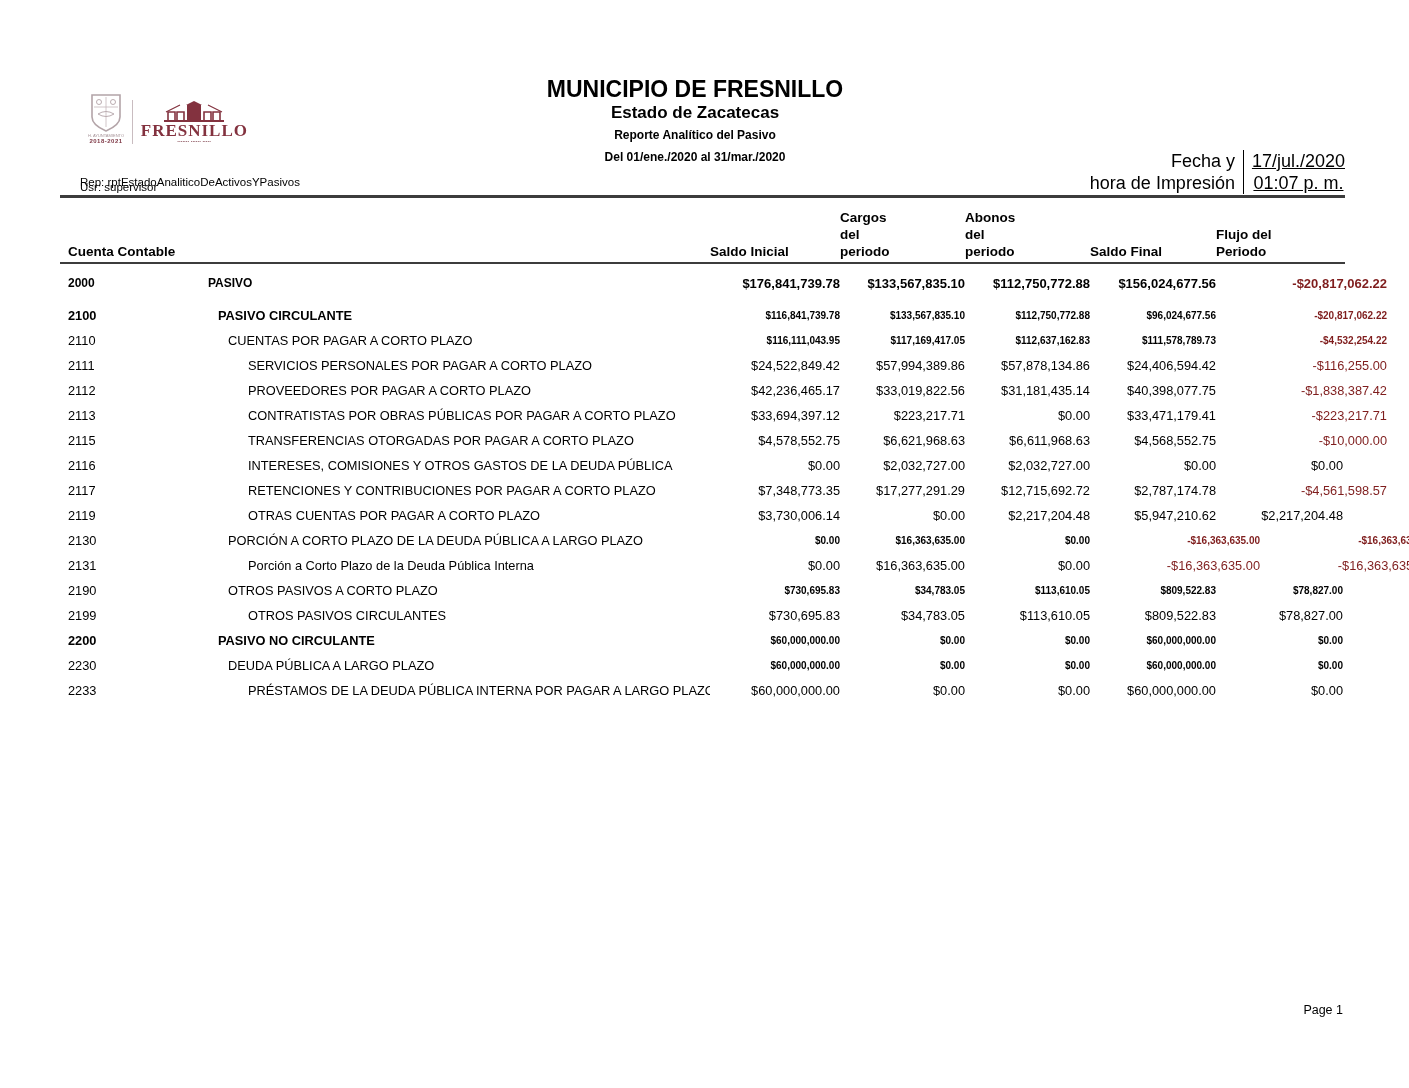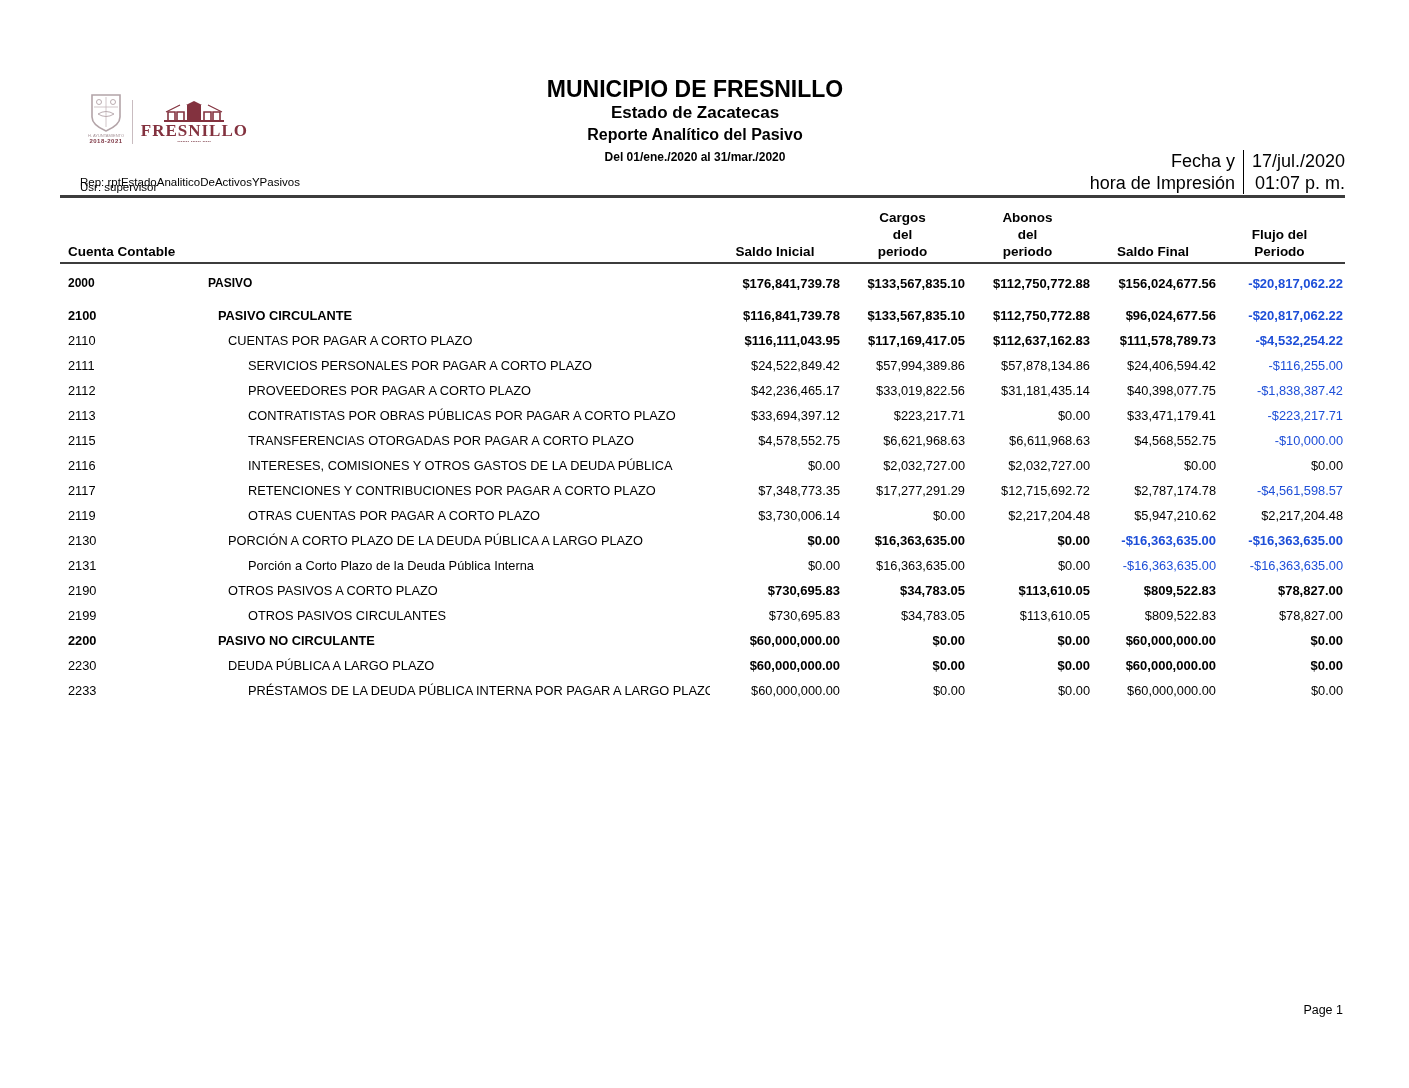--- a/index.html
+++ b/index.html
@@ -15,38 +15,38 @@
   .logo .seal .term-small{font-size:4px;color:#a59297;line-height:5px;}
   .logo .divider{width:1px;height:44px;background:#c9bcc0;margin:0 8px;}
   .logo .wordmark{text-align:center;color:#83323f;}
   .logo .wordmark .building{display:block;margin:0 auto 1px auto;}
   .logo .wordmark .name{font-family:"Liberation Serif", serif;font-size:17px;letter-spacing:1px;font-weight:bold;line-height:16px;}
   .logo .wordmark .tagline{font-size:4px;color:#9b6a73;line-height:5px;letter-spacing:.3px;}
   
   .title-block{position:absolute;left:0;top:76px;width:1390px;text-align:center;}
   .title-block .t1{font-size:23px;font-weight:bold;line-height:26px;}
   .title-block .t2{font-size:17px;font-weight:bold;line-height:22px;}
-  .title-block .t3{font-size:16px;font-weight:bold;line-height:22px;}
+  .title-block .t3{font-size:12px;font-weight:bold;line-height:22px;}
   .title-block .t4{font-size:12px;font-weight:bold;line-height:22px;}
   
   .print-info{position:absolute;right:64px;top:150px;display:flex;align-items:stretch;font-size:18px;}
   .print-info .labels{text-align:right;line-height:22px;padding-right:8px;}
   .print-info .bar{width:1px;background:#000;}
-  .print-info .values{text-align:right;line-height:22px;padding-left:8px;min-width:80px;}
+  .print-info .values{text-align:center;line-height:22px;padding-left:8px;min-width:80px;text-decoration:underline;}
   
   .repusr{position:absolute;left:80px;top:177px;font-size:11.5px;line-height:11px;}
   .repusr .rep{position:absolute;left:0;top:0;white-space:nowrap;}
   .repusr .usr{position:absolute;left:0;top:5px;white-space:nowrap;}
   
   .rule-top{position:absolute;left:60px;top:195px;width:1285px;height:3px;background:#3c3c3c;}
   .rule-header{position:absolute;left:60px;top:262px;width:1285px;height:2px;background:#3c3c3c;}
   
   .col-headers{position:absolute;left:60px;top:204px;width:1283px;height:56px;display:flex;align-items:flex-end;font-weight:bold;font-size:13.5px;line-height:17px;}
   .col-headers .account{width:650px;padding-left:8px;box-sizing:border-box;}
-  .col-headers .num{text-align:center;white-space:pre-line;}
+  .col-headers .num{text-align:left;white-space:pre-line;}
   .col-headers .c1{width:130px;}
   .col-headers .c2{width:125px;}
   .col-headers .c3{width:125px;}
   .col-headers .c4{width:126px;}
   .col-headers .c5{width:127px;}
   
   .tbody{position:absolute;left:60px;top:268px;width:1283px;}
   .row{display:flex;height:25px;align-items:center;font-size:12.8px;}
   .row .code{width:140px;padding-left:8px;box-sizing:border-box;flex:none;}
   .row .desc{width:510px;flex:none;white-space:nowrap;overflow:hidden;box-sizing:border-box;}
@@ -54,25 +54,25 @@
   .row .v1{width:130px;}
   .row .v2{width:125px;}
   .row .v3{width:125px;}
   .row .v4{width:126px;}
   .row .v5{width:127px;}
   .row.level-1 .desc{padding-left:8px;}
   .row.level-2 .desc{padding-left:18px;}
   .row.level-3 .desc{padding-left:28px;}
   .row.level-4 .desc{padding-left:48px;}
   .row.label-bold .code,.row.label-bold .desc{font-weight:bold;}
-  .row.value-bold .val{font-weight:bold;font-size:13px;}
+  .row.value-bold .val{font-weight:bold;font-size:10px;}
   .row.grand{height:30px;margin-bottom:5px;}
   .row.grand .code,.row.grand .desc{font-size:12px;font-weight:bold;}
   .row.grand .val{font-size:13px;font-weight:bold;}
-  .row .val.neg{color:#1d4ed8;}
+  .row .val.neg{color:#7f1d1d;padding-left:44px;}
   
   .page-num{position:absolute;right:66px;top:1003px;font-size:12.5px;}
 </style>
 </head>
 <body>
 
 <div class="logo">
   <div class="seal">
     <svg width="34" height="40" viewBox="0 0 34 40">
       <path d="M3 2 h28 v22 q0 8 -14 14 q-14 -6 -14 -14 z" fill="none" stroke="#b3a4a8" stroke-width="1.6"></path>

